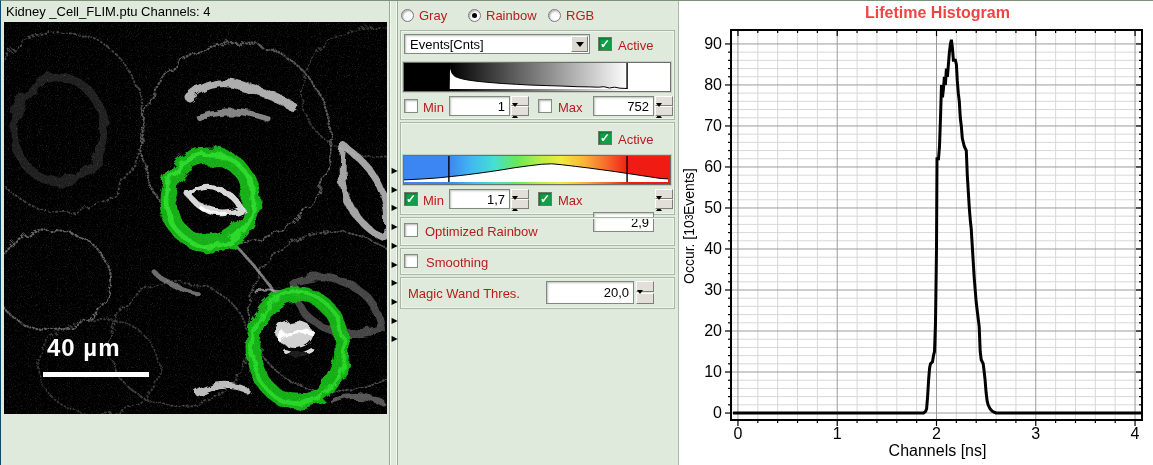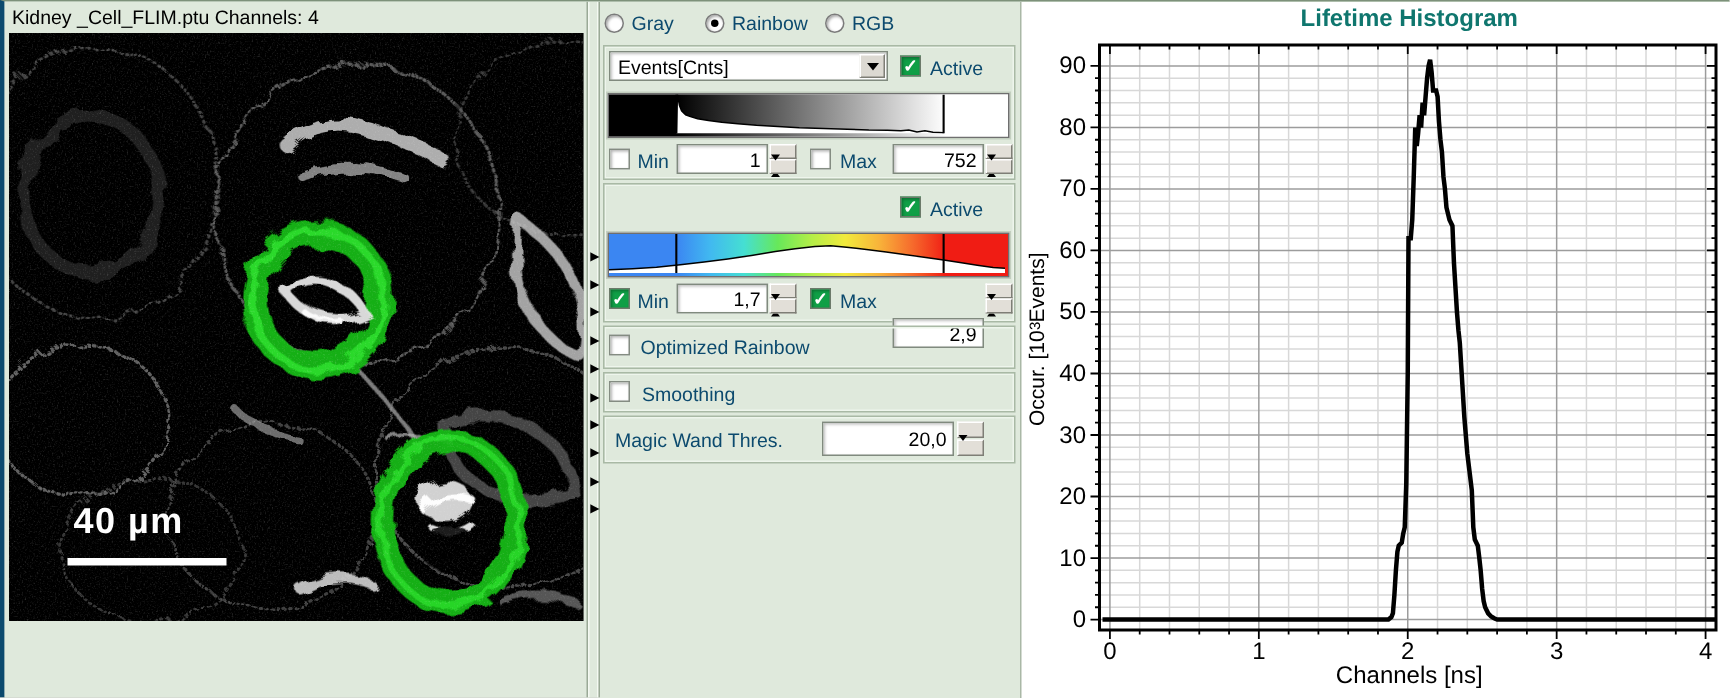--- a/index.html
+++ b/index.html
@@ -1,20 +1,20 @@
 <!DOCTYPE html>
 <html><head>
 <meta charset="utf-8">
 <style>
   * { margin:0; padding:0; box-sizing:border-box; }
   html,body { background:#c9c9c9; }
   body { font-family:"Liberation Sans", sans-serif; }
   .app{
     position:relative; width:1153px; height:465px; overflow:hidden;
-    background:#dfe9dc; border-left:3px solid #0c4a6e; border-top:1px solid #7d917a;
+    background:#dfe9dc; border-left:1px solid #0c4a6e; border-top:1px solid #7d917a;
   }
   
   .image-panel{ position:absolute; left:0; top:0; width:388px; height:465px; background:#dfe9dc; }
   .image-titlebar{
     position:absolute; left:1px; top:0; width:386px; height:21px;
     font-size:13px; color:#000; padding:3px 0 0 4px; white-space:nowrap; overflow:hidden;
   }
   .micrograph{
     position:absolute; left:3px; top:21px; width:383px; height:392px;
     background:#000; overflow:hidden;
@@ -32,21 +32,21 @@
     border-left:1px solid #9aa996; border-right:1px solid #9aa996;
     box-shadow: inset 1px 0 0 #f4f9f2, inset -1px 0 0 #f4f9f2;
   }
   .splitter .arrow{
     position:absolute; left:1px; width:7px; height:12px; font-size:8px; line-height:12px;
     color:#000; cursor:pointer; text-align:center;
   }
 
   
   .controls-panel{ position:absolute; left:397px; top:0; width:280px; height:465px; background:#dfe9dc; }
-  .controls-panel .lbl{ position:absolute; font-size:13px; color:#0c4a6e; white-space:nowrap;text-align:center; }
+  .controls-panel .lbl{ position:absolute; font-size:13px; color:#b91c1c; white-space:nowrap;text-align:center; }
   .group{
     position:absolute; left:2px; width:275px;
     border:1px solid #a9b9a5; box-shadow: inset 0 0 0 1px #eef5ec;
   }
   
   .radio{
     position:absolute; width:13px; height:13px; border-radius:50%;
     background:#fff; border:1px solid #7b7b7b; box-shadow: inset 1px 1px 2px rgba(0,0,0,.35);
   }
   .radio .dot{ display:none; position:absolute; left:3px; top:3px; width:5px; height:5px; border-radius:50%; background:#000; }
@@ -92,21 +92,21 @@
   
   .lutbar{
     position:absolute; height:30px; border:1px solid #6f6f6f;
     box-shadow: 0 0 0 1px #c3cfbf; background:#fff;
   }
   .lutbar .lut-bg{ position:absolute; inset:0; }
   .lutbar svg{ position:absolute; inset:0; }
 
   
   .chart-panel{ position:absolute; left:677px; top:0; width:476px; height:465px; background:#fff; border-left:1px solid #aab8a6; }
-  .chart-title{ position:absolute; left:53px; top:3px; width:411px; text-align:center; font-size:16px; font-weight:bold; color:#0f766e; }
+  .chart-title{ position:absolute; left:53px; top:3px; width:411px; text-align:center; font-size:16px; font-weight:bold; color:#ef4444; }
   .chart-xlabel{ position:absolute; left:53px; top:441px; width:411px; text-align:center; font-size:16px; color:#000; }
   .chart-ylabel{
     position:absolute; left:1px; top:100px; width:18px; height:250px;
     display:flex; align-items:center; justify-content:center;
     writing-mode:vertical-rl; transform:rotate(180deg);
     font-size:14px; color:#000; white-space:nowrap;
   }
   .chart-ylabel sup{ font-size:10px; }
   .chart-svg{ position:absolute; left:0; top:0; }
 </style>

